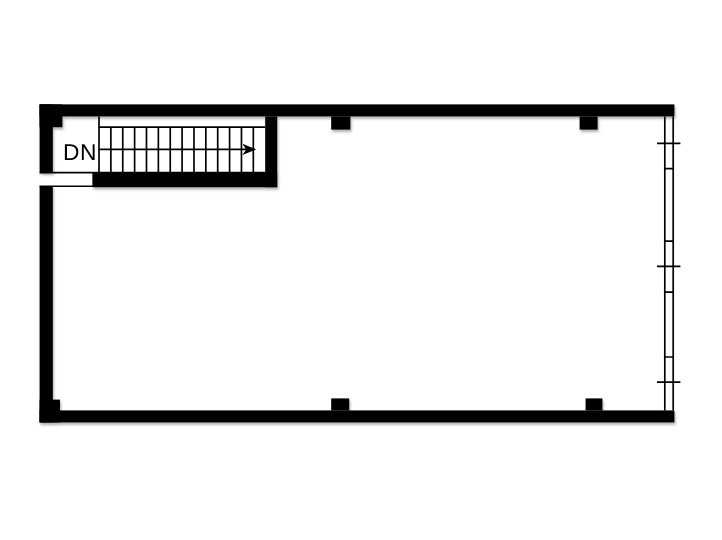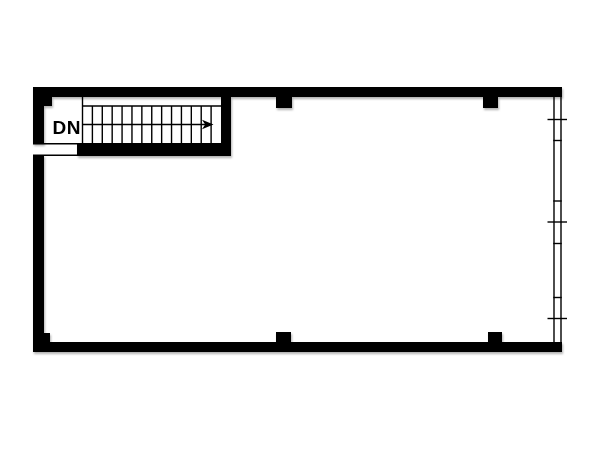--- a/index.html
+++ b/index.html
@@ -7,21 +7,20 @@
     padding: 0;
     background: #ffffff;
     font-family: "Liberation Sans", sans-serif;
   }
   .canvas {
     position: relative;
     width: 602px;
     height: 450px;
     background: #ffffff;
     overflow: hidden;
-    font-weight: bold;
   }
   svg { display: block; }
   .walls { fill: #000000; }
   .thin { stroke: #000000; stroke-width: 1.4; fill: none; }
   .stair-label {
     font-size: 19px;
     letter-spacing: 0.5px;
     fill: #000000;
     font-family: "Liberation Sans", sans-serif;
   }

